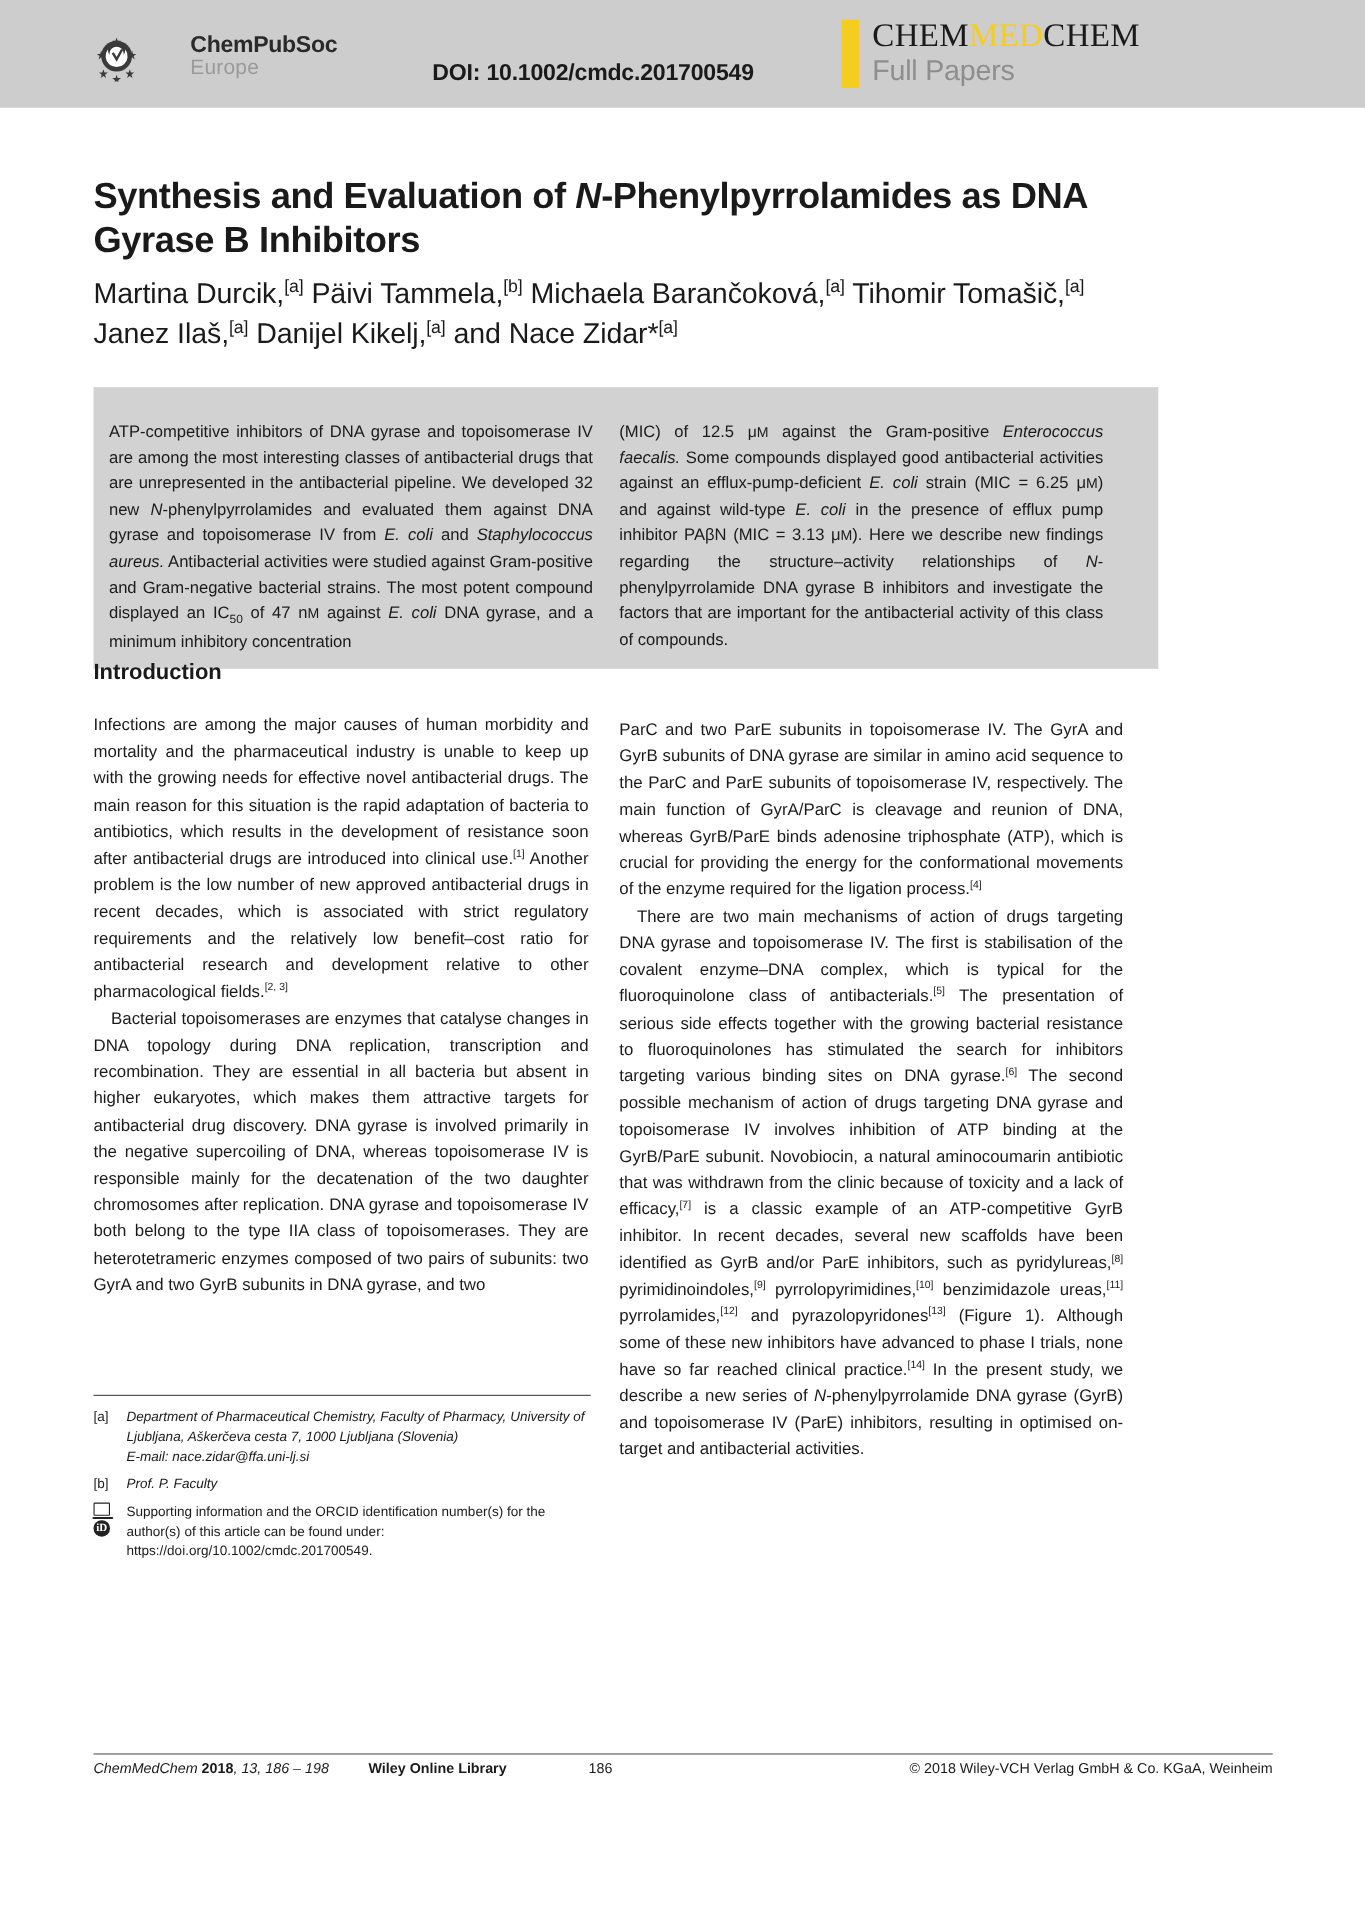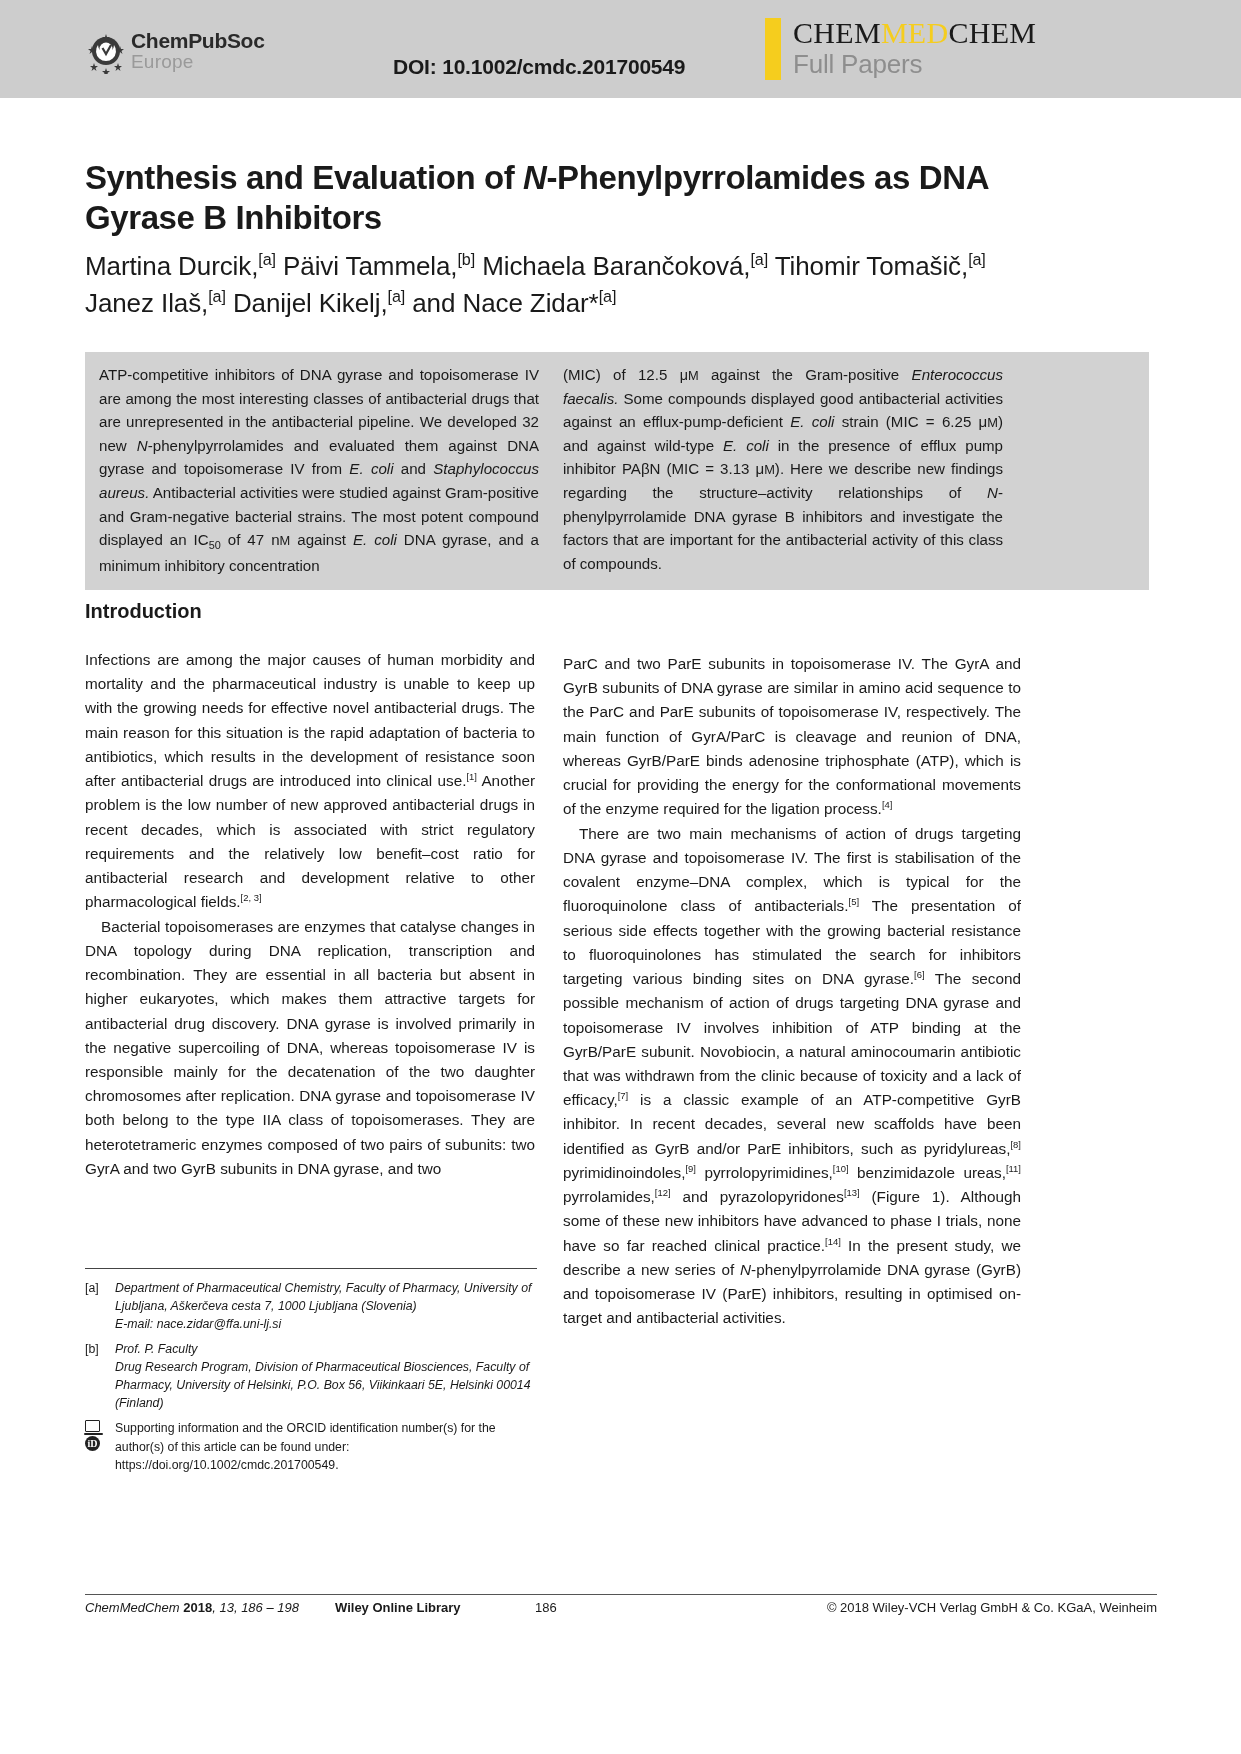--- a/index.html
+++ b/index.html
@@ -27,20 +27,21 @@
     width: 1241px;
     height: 98px;
   }
 
   .chempubsoc {
     position: absolute;
     left: 85px;
     top: 30px;
     display: flex;
     align-items: flex-start;
+    gap: 42px;
   }
   .cps-logo {
     width: 42px; height: 42px;
     margin-right: 4px;
     margin-top: 2px;
   }
   .cps-text { line-height: 1.0; }
   .cps-name {
     font-size: 21px;
     font-weight: bold;
@@ -113,23 +114,23 @@
     color: #1a1a1a;
     letter-spacing: -0.1px;
   }
   sup { font-size: 0.62em; vertical-align: super; line-height: 0; }
 
   
   .abstract {
     position: absolute;
     left: 85px;
     top: 352px;
-    width: 1064px;
+    width: 968px;
     background: #d2d2d2;
-    padding: 11px 14px 12px 14px;
+    padding: 29px 14px 12px 14px;
     display: flex;
     gap: 24px;
   }
   .abstract-col {
     width: 440px;
     font-size: 15.1px;
     line-height: 1.565;
     text-align: justify;
     color: #1a1a1a;
   }
@@ -305,21 +306,20 @@
     <div class="fn-body">
       <div>Department of Pharmaceutical Chemistry, Faculty of Pharmacy, University of Ljubljana, Aškerčeva cesta 7, 1000 Ljubljana (Slovenia)</div>
       <div>E-mail: nace.zidar@ffa.uni-lj.si</div>
     </div>
   </div>
 
   <div class="fn-row">
     <div class="fn-mark">[b]</div>
     <div class="fn-body">
       <div>Prof. P. Faculty</div>
-      <div>Drug Research Program, Division of Pharmaceutical Biosciences, Faculty of Pharmacy, University of Helsinki, P.O. Box 56, Viikinkaari 5E, Helsinki 00014 (Finland)</div>
     </div>
   </div>
 
   <div class="fn-row">
     <div class="fn-mark icons">
       <span class="icon-screen"></span>
       <span class="icon-orcid">iD</span>
     </div>
     <div class="fn-body upright">
       <div>Supporting information and the ORCID identification number(s) for the</div>

